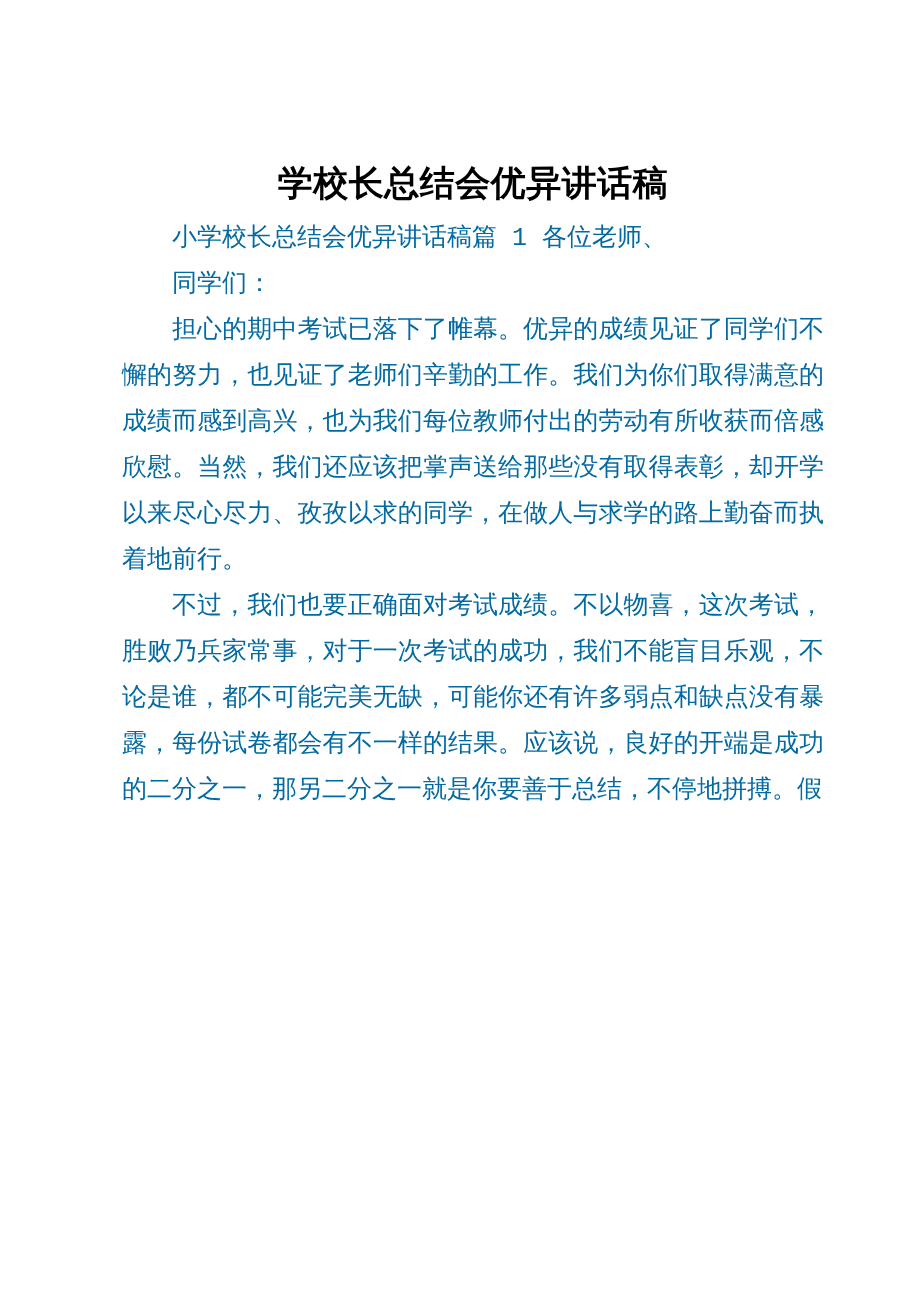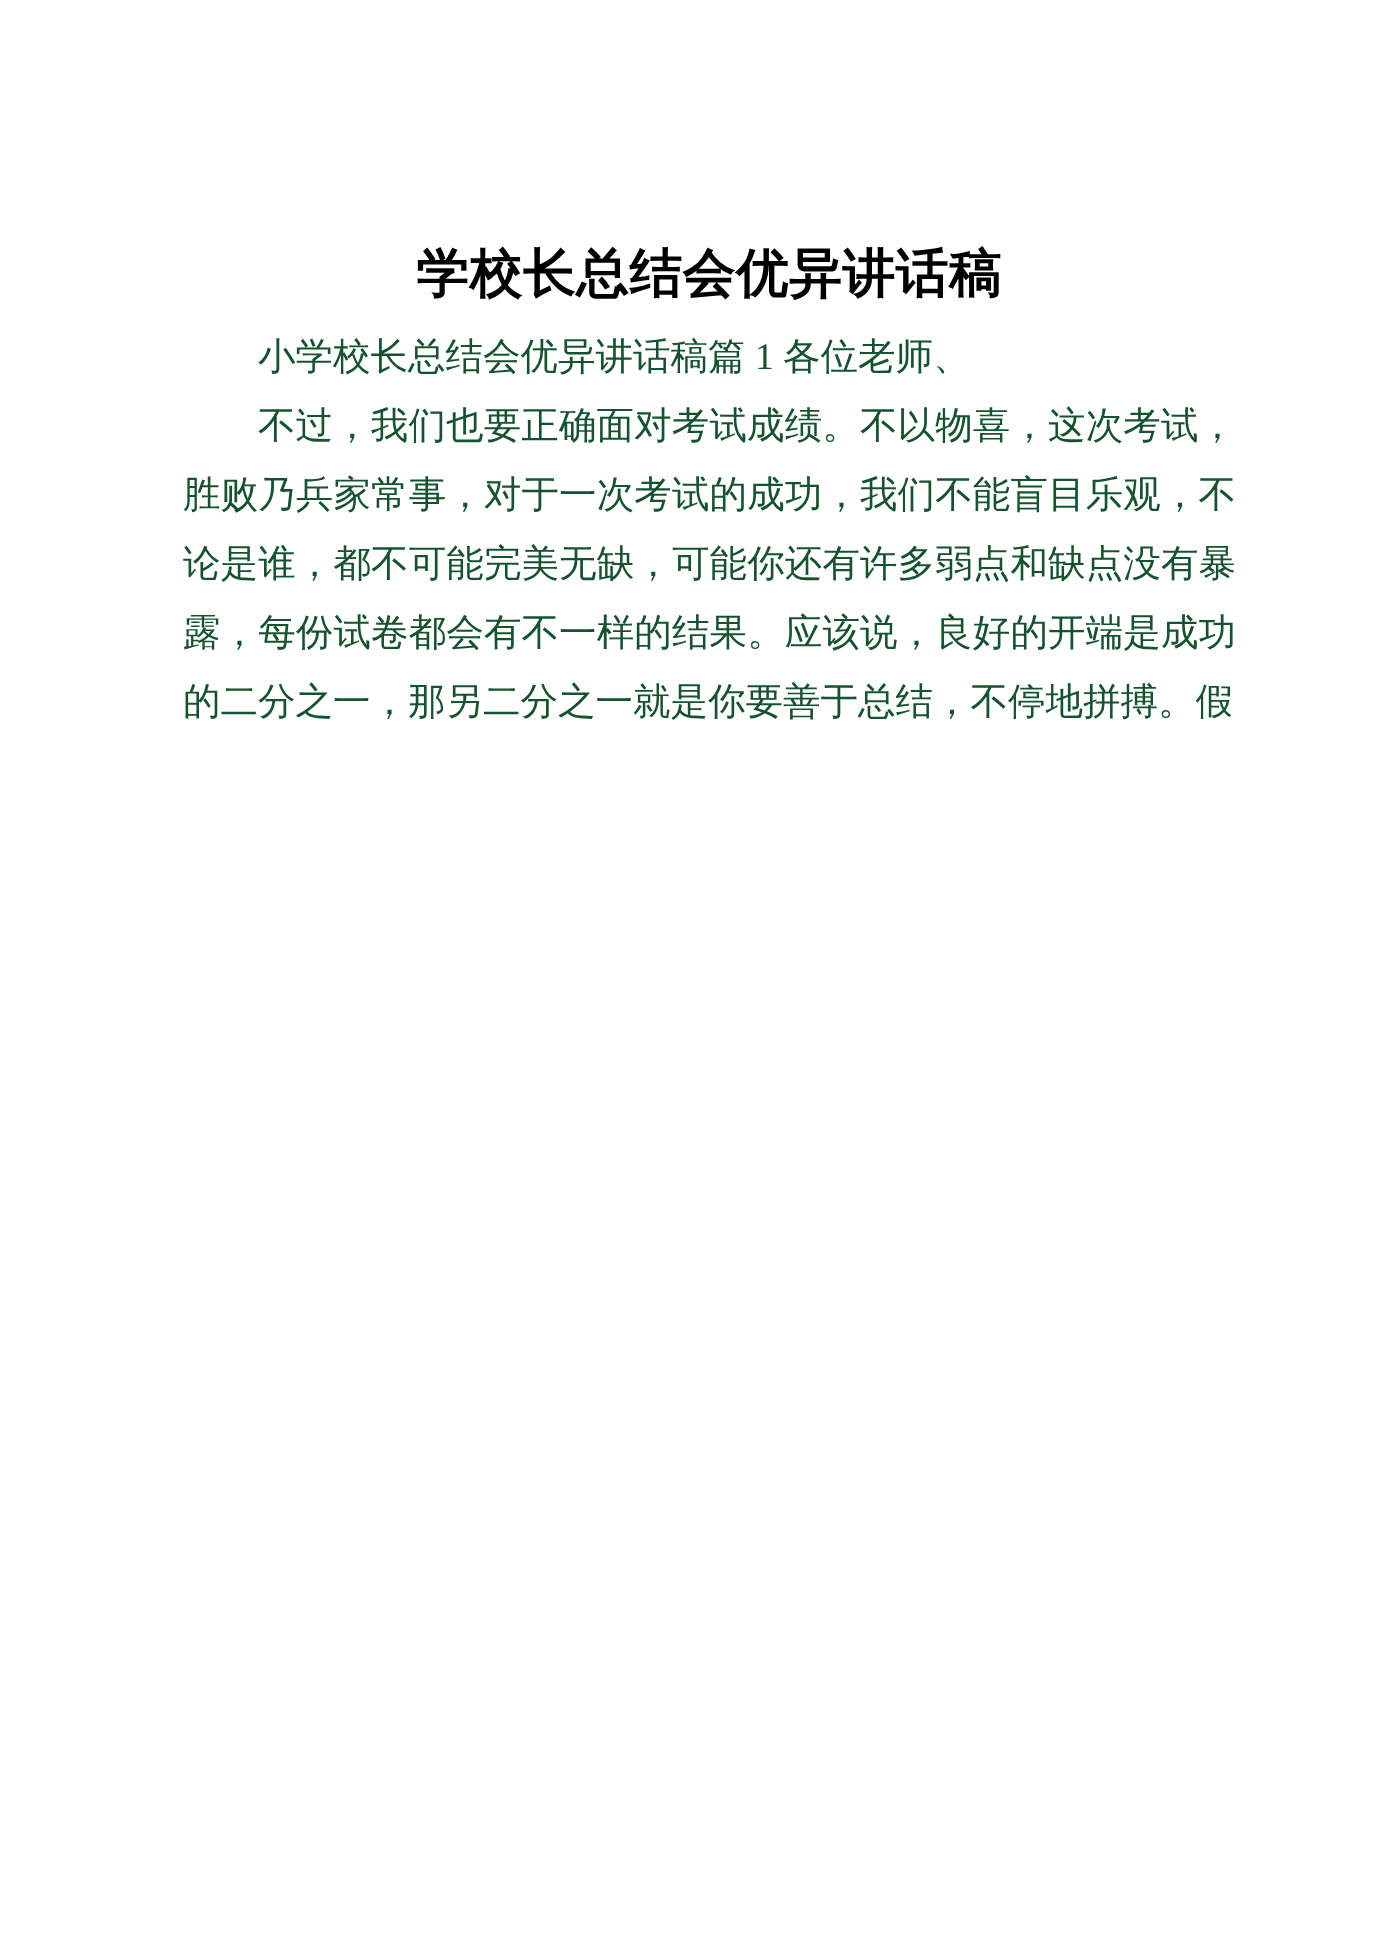--- a/index.html
+++ b/index.html
@@ -22,30 +22,32 @@
     font-family: "Liberation Sans", "DejaVu Sans", sans-serif;
     font-weight: bold;
     font-size: 35px;
     line-height: 46px;
     text-align: center;
     color: #000000;
     letter-spacing: 0.5px;
   }
   .doc-para {
     margin: 0;
-    font-family: Liberation Serif, serif;
+    font-family: Liberation Mono, monospace;
     font-weight: normal;
     font-size: 25px;
     line-height: 46px;
-    color: #14532d;
+    color: #0369a1;
     text-align: justify;
     text-indent: 50px;
     letter-spacing: 0;
   }
 </style>
 </head>
 <body>
 
 <div class="page">
   <h1 class="doc-title">学校长总结会优异讲话稿</h1>
   <p class="doc-para">小学校长总结会优异讲话稿篇 1 各位老师、</p>
+  <p class="doc-para">同学们：</p>
+  <p class="doc-para">担心的期中考试已落下了帷幕。优异的成绩见证了同学们不懈的努力，也见证了老师们辛勤的工作。我们为你们取得满意的成绩而感到高兴，也为我们每位教师付出的劳动有所收获而倍感欣慰。当然，我们还应该把掌声送给那些没有取得表彰，却开学以来尽心尽力、孜孜以求的同学，在做人与求学的路上勤奋而执着地前行。</p>
   <p class="doc-para">不过，我们也要正确面对考试成绩。不以物喜，这次考试，胜败乃兵家常事，对于一次考试的成功，我们不能盲目乐观，不论是谁，都不可能完美无缺，可能你还有许多弱点和缺点没有暴露，每份试卷都会有不一样的结果。应该说，良好的开端是成功的二分之一，那另二分之一就是你要善于总结，不停地拼搏。假</p>
 </div>
 
 </body></html>

